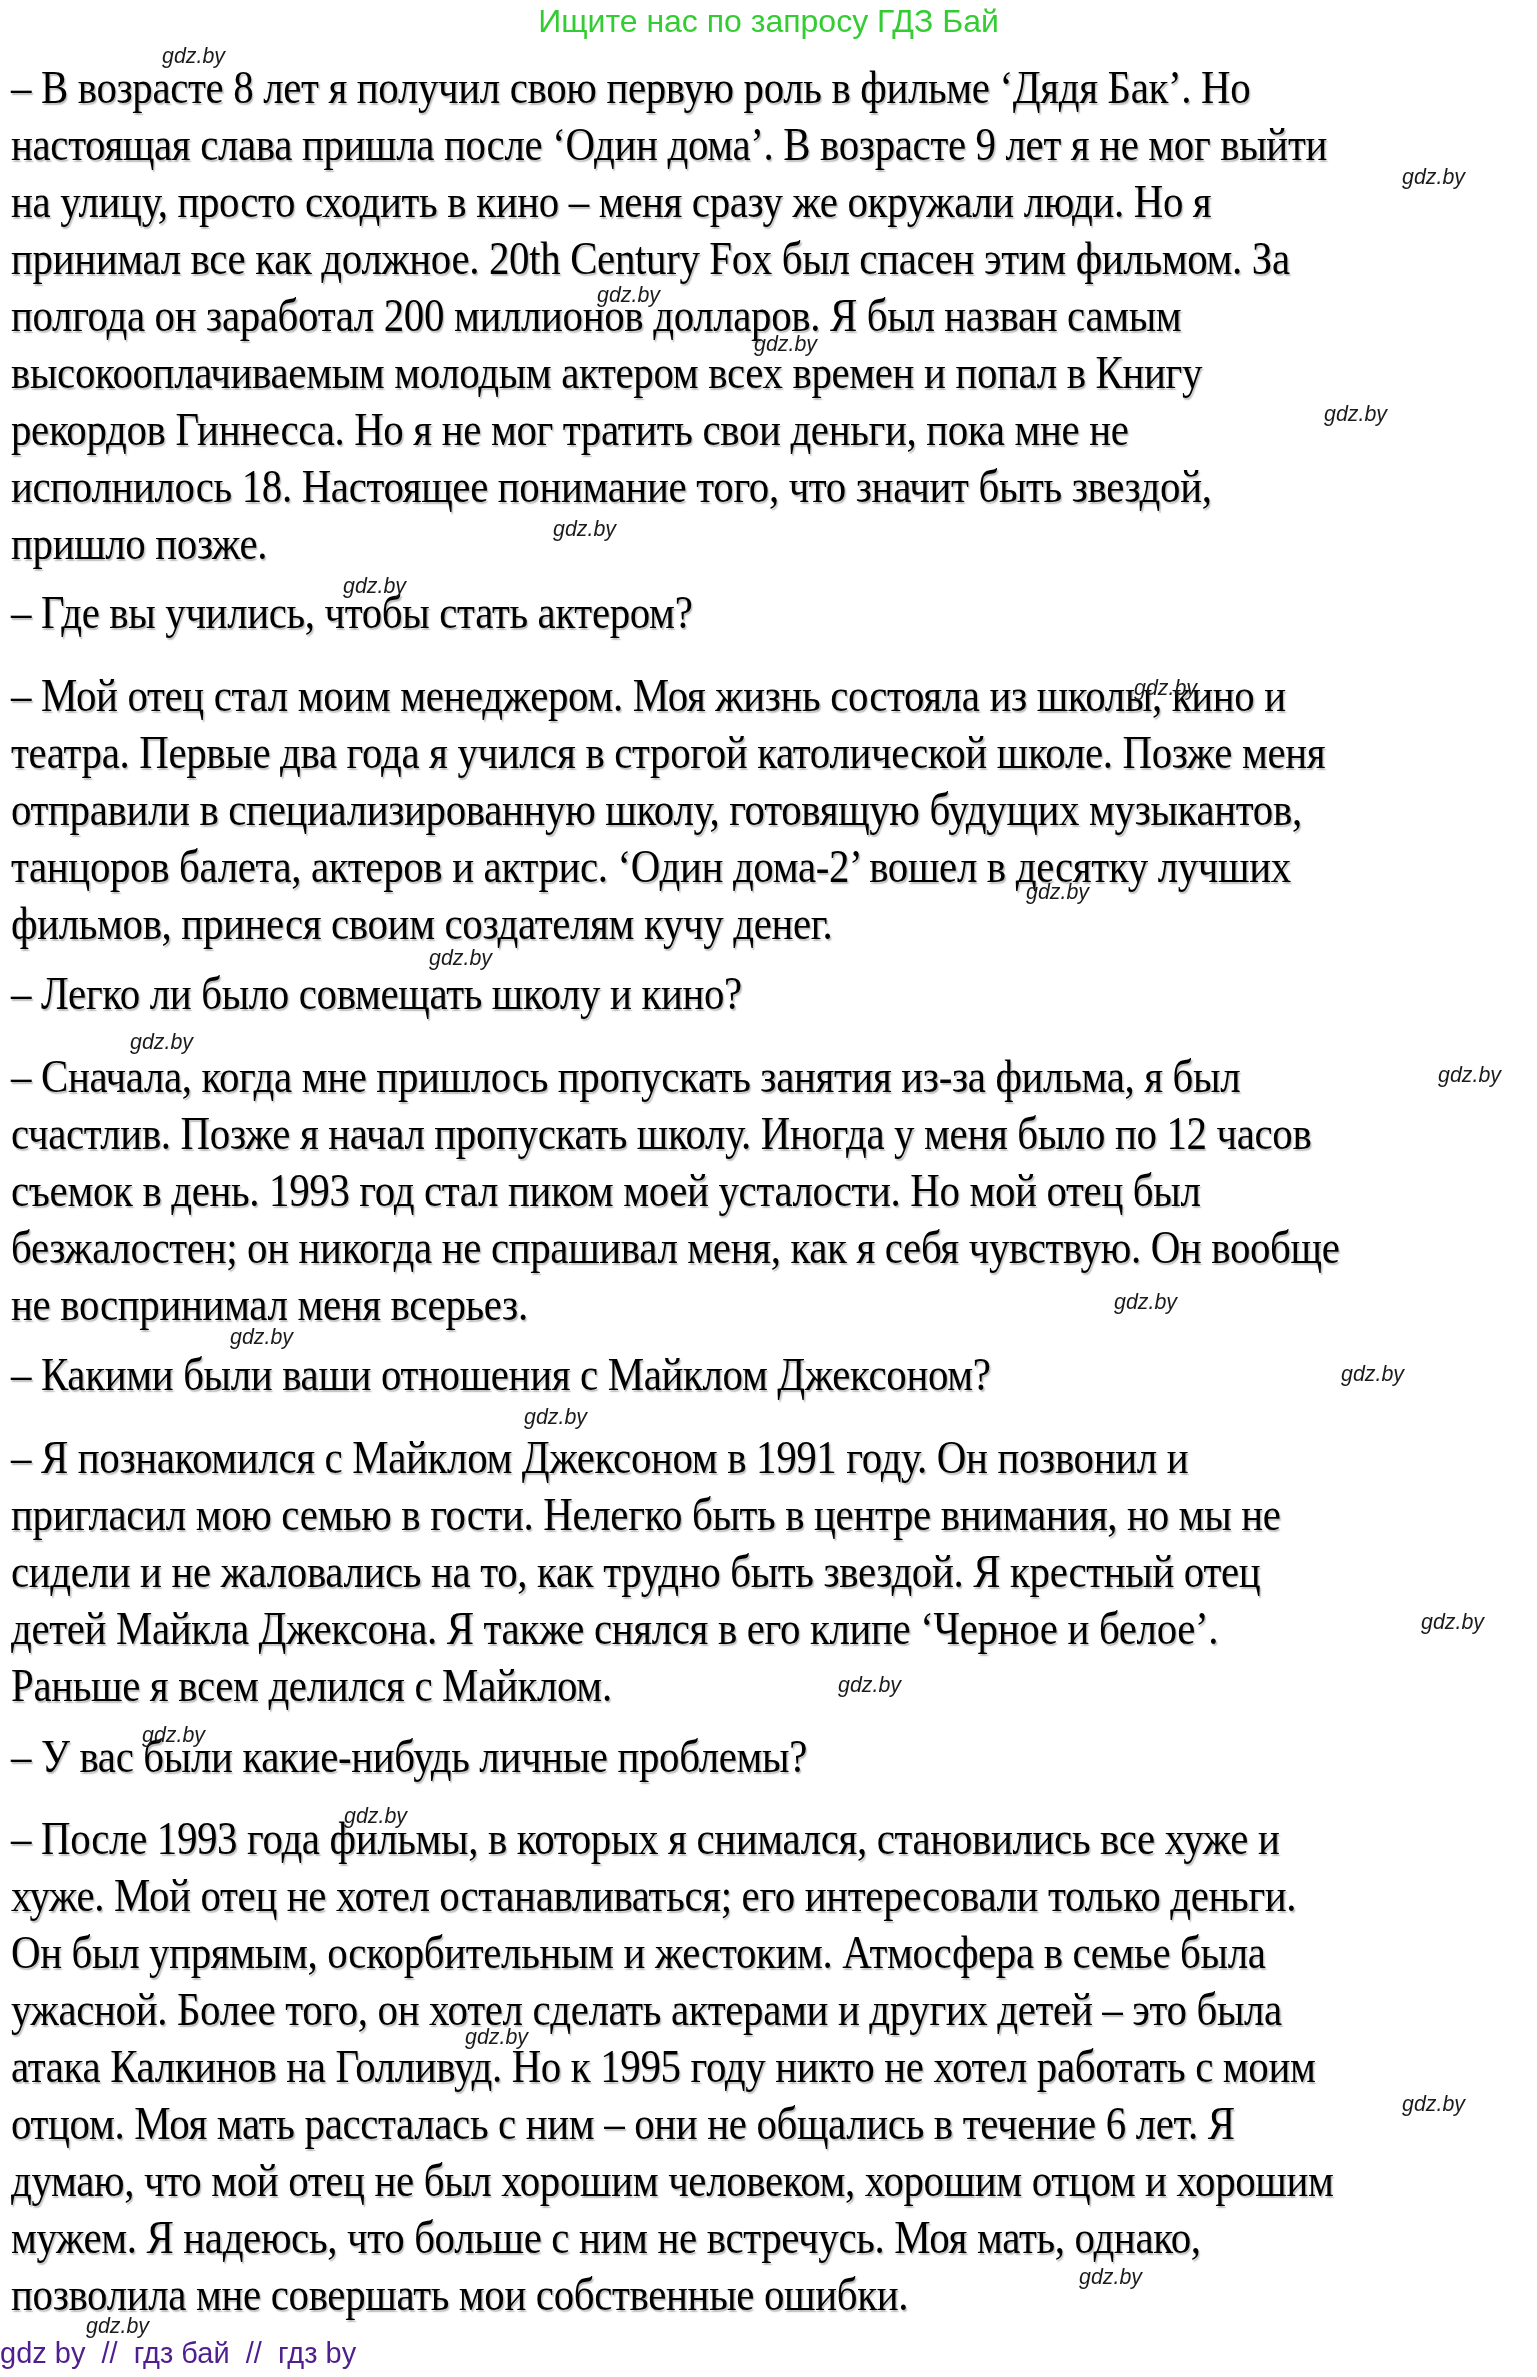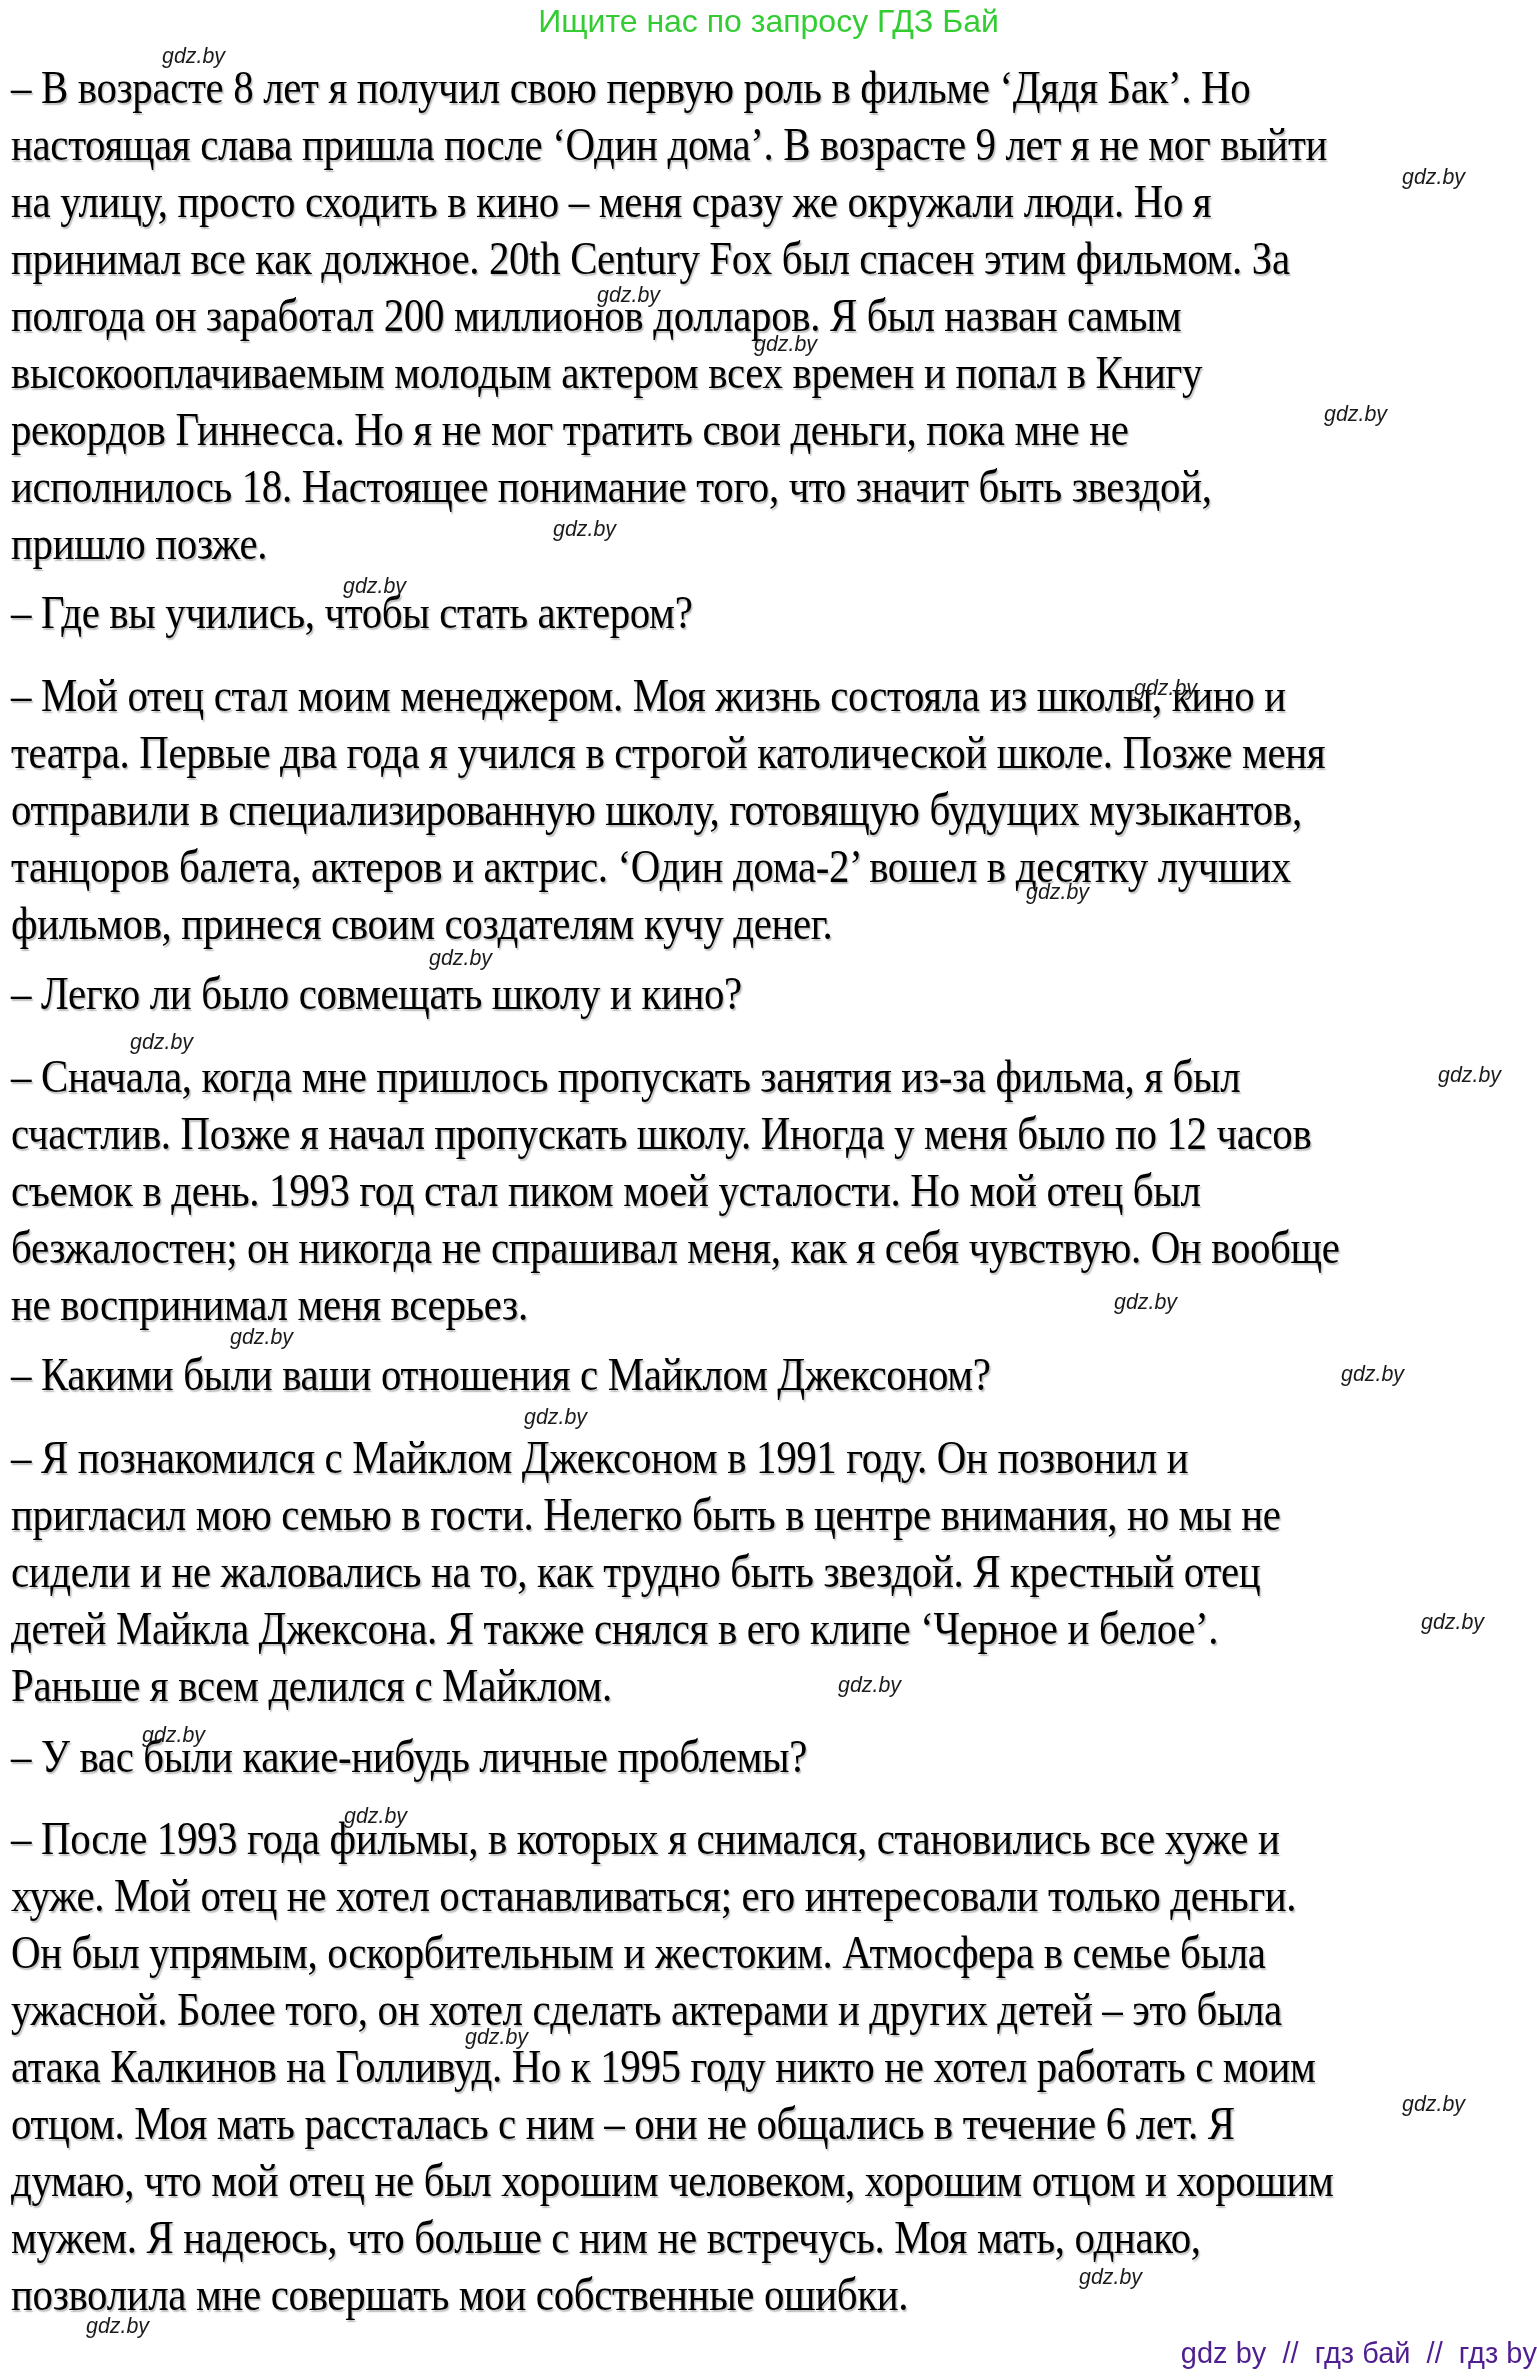--- a/index.html
+++ b/index.html
@@ -42,21 +42,21 @@
     font-size:21.4px;
     line-height:21.4px;
     color:#1b1b1b;
     white-space:pre;
     font-style:italic;
   }
   .brand-footer{
     position:absolute;
     top:2336px; left:0;
     width:100%;
-    text-align:right;
+    text-align:left;
     font-family:"Liberation Sans", sans-serif;
     font-size:29px;
     line-height:34px;
     font-weight:400;
     white-space:pre;
   }
 </style>
 </head>
 <body>
 

